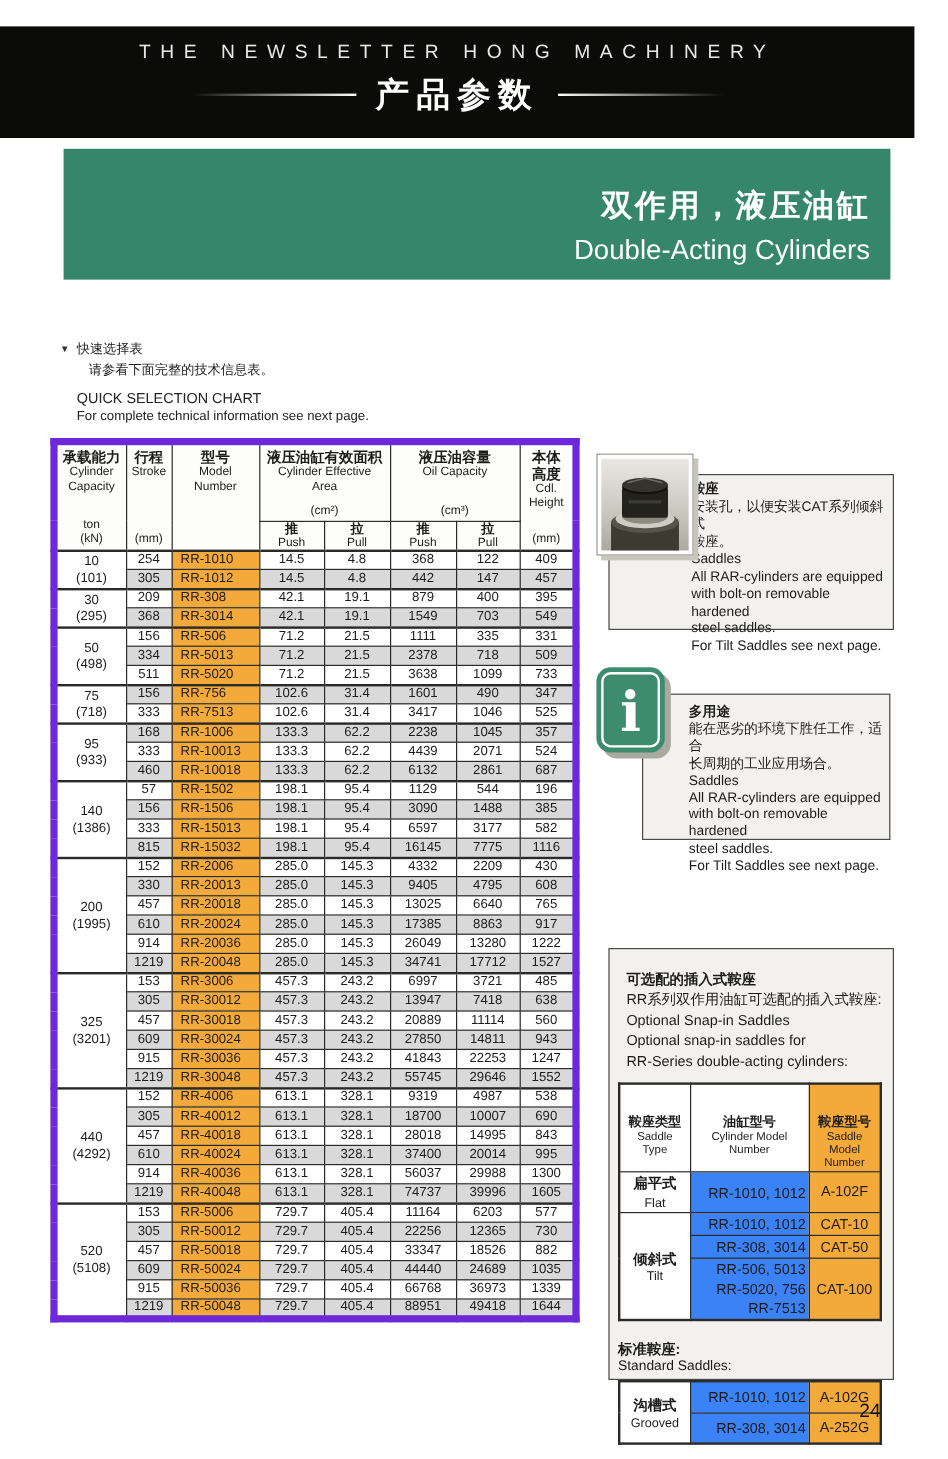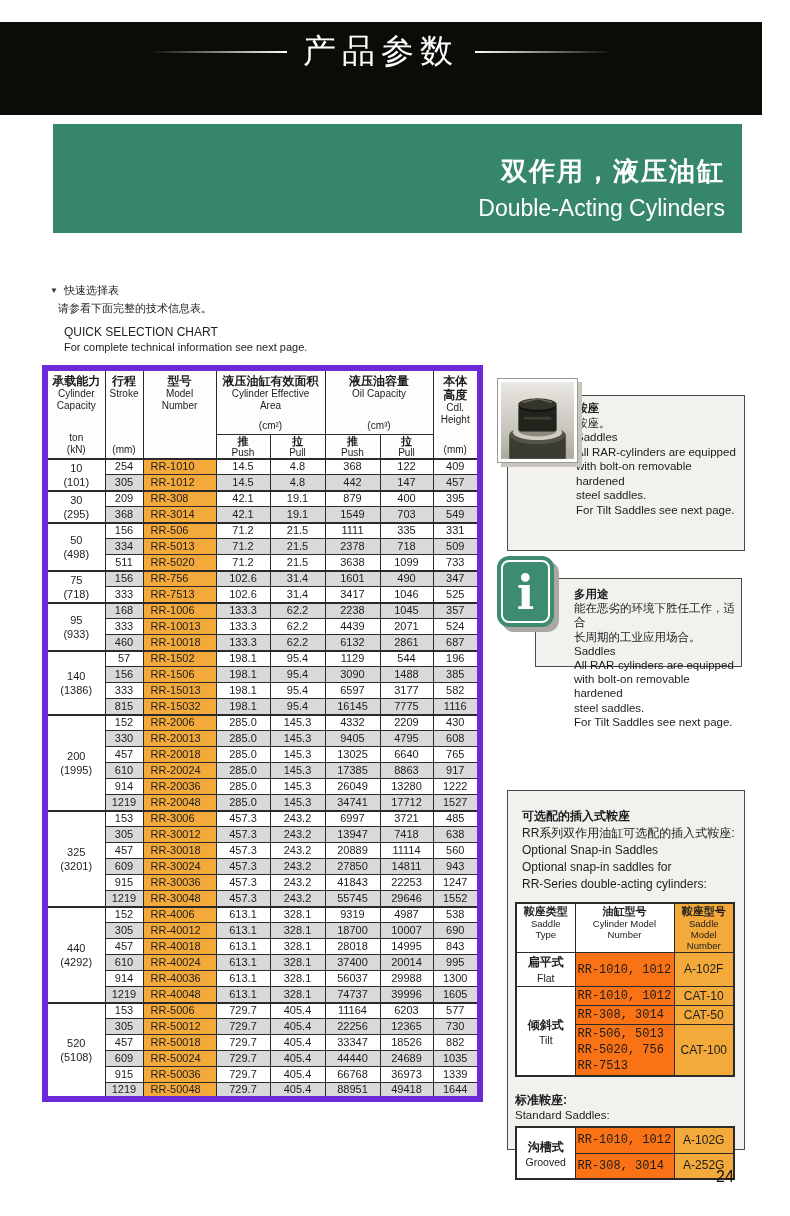--- a/index.html
+++ b/index.html
@@ -6,33 +6,33 @@
   html,body { width:790px; height:1216px; background:#ffffff; }
   body { font-family:"Liberation Sans", sans-serif; color:#1c1c1c; position:relative; overflow:hidden; }
 
   
   .black-bar { position:absolute; left:0; top:22px; width:762px; height:93px; background:#0b0b08; }
   .brand { text-align:center; padding-top:13px; font-size:16px; letter-spacing:8px; color:#e9e9e9; }
   .title-row { display:flex; align-items:center; justify-content:center; margin-top:7px; }
   .title-line { height:2px; width:138px; }
   .title-line.left  { background:linear-gradient(to right, rgba(255,255,255,0), #ffffff); margin-right:16px; }
   .title-line.right { background:linear-gradient(to left , rgba(255,255,255,0), #ffffff); margin-left:16px; }
-  .page-title { font-size:33px; color:#ffffff; letter-spacing:6px; font-weight:400; }
+  .page-title { font-size:28px; color:#ffffff; letter-spacing:6px; font-weight:700; }
 
   
   .green-banner { position:absolute; left:53px; top:124px; width:689px; height:109px; background:#36866B; }
   .banner-inner { position:absolute; right:17px; top:30px; text-align:right; color:#fff; }
   .banner-zh { font-size:26px; font-weight:bold; letter-spacing:2px; }
   .banner-en { font-size:23px; margin-top:6px; }
 
   
   .intro { position:absolute; left:50px; top:283px; font-size:11px; color:#222; }
   .intro .row1 { display:flex; align-items:center; }
   .tri { font-size:8px; margin-right:6px; color:#333; }
-  .intro .zh2 { margin-left:8px; margin-top:3px; }
+  .intro .zh2 { margin-left:24px; margin-top:3px; }
   .intro .en1 { margin-left:14px; margin-top:9px; font-size:12px; }
   .intro .en2 { margin-left:14px; margin-top:2px; }
 
   
   .main-table { position:absolute; left:42px; top:365px; border-collapse:collapse; table-layout:fixed;
                 border:6px solid #6d28d9; background:#fff; }
   .main-table th, .main-table td { border:1px solid #2a2a2a; text-align:center; padding:0; }
   .main-table thead th { background:#fdfdfb; vertical-align:top; font-weight:normal; }
   .hwrap { display:flex; flex-direction:column; justify-content:space-between; height:100%; padding:3px 1px 2px; }
   .hz { font-size:12px; font-weight:bold; line-height:14px; }
@@ -45,61 +45,62 @@
   .sub-en { font-size:10px; line-height:11px; }
   th.model-h { background:#F4A93B; }
   .main-table tbody td { height:16px; font-size:11px; line-height:13px; background:#fff; }
   .main-table tbody tr.alt td { background:#D9D9D9; }
   .main-table tbody td.model { background:#F4A93B !important; text-align:left; padding-left:7px; }
   .main-table tbody td.cap-cell { background:#fff !important; font-size:11px; line-height:14px; }
   .main-table tbody tr.gtop td { border-top:2px solid #2a2a2a; }
 
   
   .side-box { position:absolute; background:#F2F1EE; border:1px solid #4a4a4a; }
-  .box1 { left:507px; top:395px; width:238px; height:156px; }
+  .box1 { left:507px; top:395px; width:238px; height:130px; }
   .box1-text { position:absolute; left:68px; top:5px; right:5px; font-size:11.5px; line-height:14.5px; }
-  .box2 { left:535px; top:578px; width:207px; height:89px; }
+  .box2 { left:535px; top:578px; width:207px; height:122px; }
   .box2-text { position:absolute; left:38px; top:8px; right:4px; font-size:11.5px; line-height:14.2px; }
   .bx-zh-title { font-weight:bold; }
   .photo-frame { position:absolute; left:497px; top:378px; width:81px; height:85px; background:#fff;
                  border:1px solid #9a9a94; box-shadow:4px 4px 0 #c8c5be; padding:3px; z-index:3; }
   .photo-frame svg { width:100%; height:100%; display:block; }
 
   .info-icon { position:absolute; left:497px; top:556px; width:57px; height:71px; background:#3E8C70;
                border-radius:12px; box-shadow:5px 5px 0 #a9a8a1; z-index:3; }
   .info-icon .ring { position:absolute; inset:4px; border:2px solid #ffffff; border-radius:8px; }
   .info-icon .iglyph { position:absolute; inset:0; display:flex; align-items:center; justify-content:center;
                color:#fff; font-family:"DejaVu Serif", serif; font-weight:bold; font-size:46px; padding-top:2px; }
 
   .box3 { left:507px; top:790px; width:238px; height:360px; }
   .b3-text { margin:17px 0 0 14px; font-size:12px; line-height:17px; }
 
   .snap-table, .std-table { border-collapse:collapse; margin-left:7px; background:#fff; border:2px solid #2a2a2a; }
   .snap-table { margin-top:9px; }
   .snap-table td, .snap-table th, .std-table td { border:1px solid #2a2a2a; padding:1px 2px; font-size:12px; }
   .st-h { height:44px; background:#fff; font-weight:normal; vertical-align:top; padding-top:3px; }
-  .stz { font-size:11px; font-weight:bold; line-height:13px; }
+  .stz { font-size:11px; font-weight:bold; line-height:13px;margin-top:24px; }
   .ste { font-size:9.5px; line-height:11px; }
   .orange { background:#F4A93B !important; }
   .type-cell { text-align:center; background:#fff; font-size:12px; }
   .type-cell .zh { font-weight:bold; }
   .type-cell .en { font-size:10.5px; }
-  .model-list { text-align:left; line-height:16px; background:#f97316;font-family:Liberation Mono, monospace; }
+  .model-list { text-align:right; line-height:16px; background:#3b82f6; }
   .saddle-model { text-align:center; padding-left:5px; line-height:15px; }
   .std-title { margin:16px 0 0 7px; font-size:11.5px; line-height:15px; }
   .std-title .zh { font-weight:bold; font-size:12px; }
   .std-table { margin-top:3px; }
   .std-table td { height:26px; }
 
   .page-num { position:absolute; left:716px; top:1168px; font-size:16px; color:#111; }
 </style>
 </head>
 <body>
 
 <div class="black-bar">
+  <div class="brand">THE NEWSLETTER HONG MACHINERY</div>
   <div class="title-row">
     <div class="title-line left"></div>
     <div class="page-title">产品参数</div>
     <div class="title-line right"></div>
   </div>
 </div>
 
 <div class="green-banner">
   <div class="banner-inner">
     <div class="banner-zh">双作用，液压油缸</div>
@@ -646,20 +647,21 @@
     <ellipse cx="40" cy="24" rx="21" ry="6.5" fill="#34342c"></ellipse>
     <path d="M24 22 L40 18 L56 22" stroke="#6c6c60" stroke-width="1.5" fill="none"></path>
     <rect x="25" y="38" width="30" height="3" fill="#3c3c33"></rect>
   </svg>
 </div>
 
 <div class="side-box box1">
   <div class="box1-text">
     <div class="bx-zh-title">鞍座</div>
     <div>
+        <div>安装孔，以便安装CAT系列倾斜式</div>
         <div>鞍座。</div>
       </div>
     <div>Saddles</div>
     <div>
         <div>All RAR-cylinders are equipped</div>
         <div>with bolt-on removable hardened</div>
         <div>steel saddles.</div>
         <div>For Tilt Saddles see next page.</div>
       </div>
   </div>

